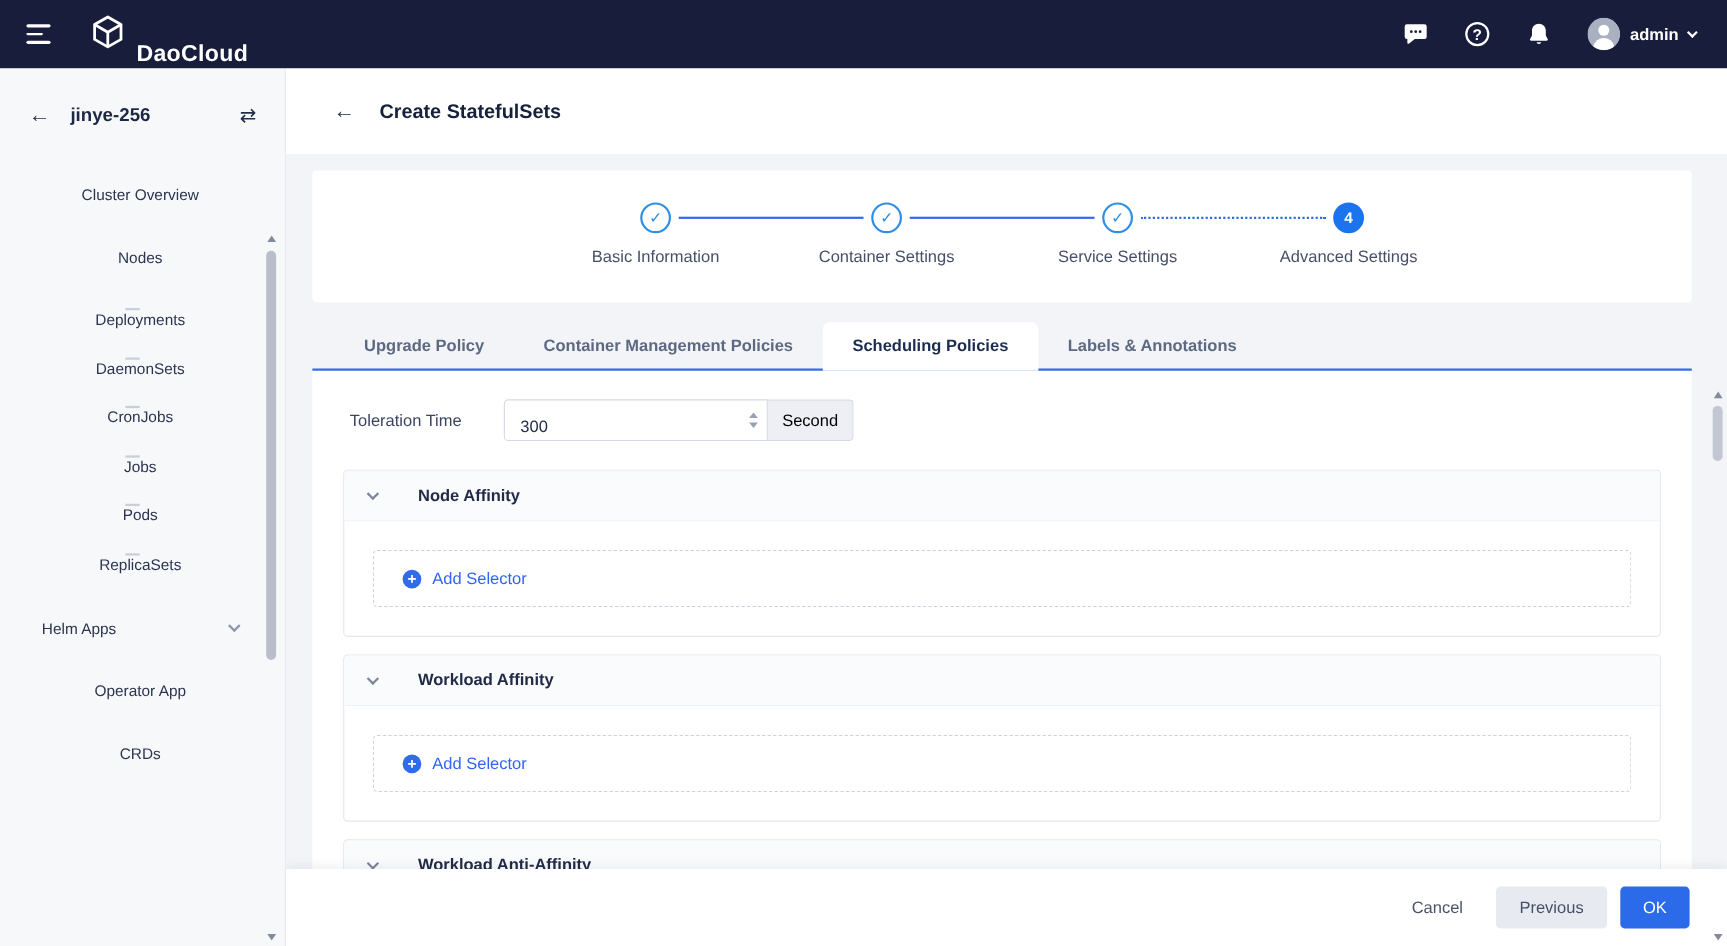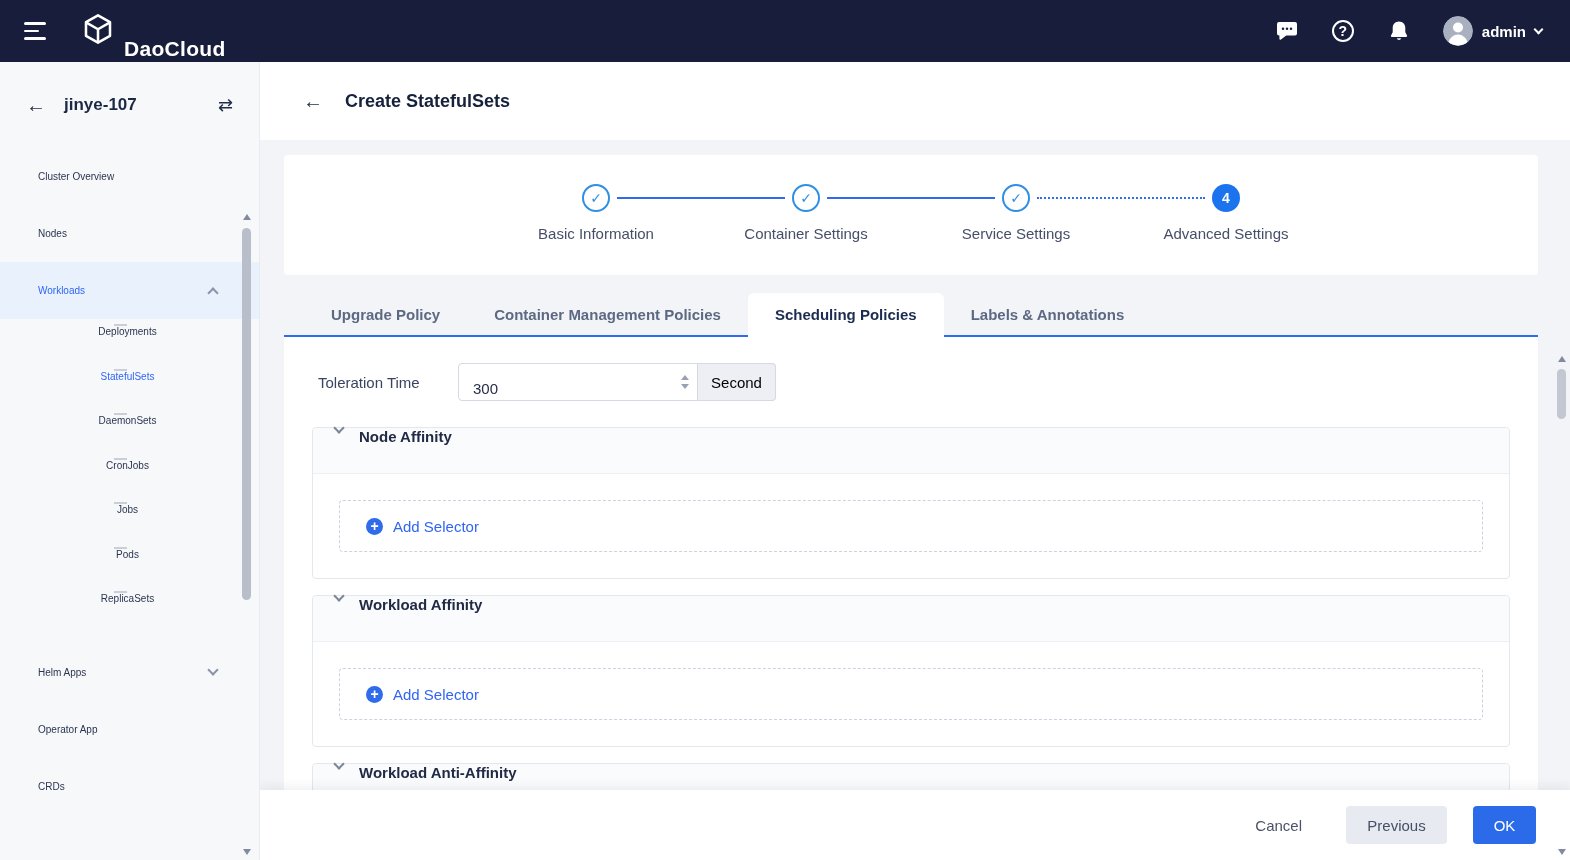--- a/index.html
+++ b/index.html
@@ -27,21 +27,21 @@
 
   
   .layout { display:flex; height:798px; }
 
   
   .sidebar { width:260px; background:#f7f8fa; position:relative; border-right:1px solid #e9ebf1; overflow:hidden; flex:none; }
   .sidebar-head { height:86px; display:flex; align-items:center; padding:0 26px 0 26px; }
   .back-btn { font-size:20px; color:#232d49; font-weight:700; line-height:1; }
   .cluster-name { margin-left:18px; font-size:17px; font-weight:700; color:#1d2944; }
   .switch-btn { margin-left:auto; font-size:18px; color:#232d49; }
-  .nav-item { display:flex; align-items:center; padding:0 42px 0 38px; font-size:10px; color:#2b3550; cursor:pointer; }
+  .nav-item { display:flex; align-items:center; padding:0 42px 0 38px; font-size:14px; color:#2b3550; cursor:pointer;justify-content:center; }
   .nav-item.top { height:57px; }
   .nav-item.sub { height:44.5px;flex-direction:column; }
   .sub-group { padding:5px 0 8px; }
   .nav-item.expanded { background:#e9f1fd; color:#3065f4; }
   .nav-item.current { color:#3065f4; }
   .nav-item .dash { width:13px; height:2px; background:#c9ced9; margin-right:15px; flex:none; }
   .nav-item .nav-caret { margin-left:auto; }
   .nav-label { white-space:nowrap; }
 
   
@@ -86,30 +86,30 @@
   .number-input { position:relative; width:240px; height:38px; flex:none; }
   .number-input input { width:100%; height:100%; border:1px solid #d4d9e2; border-right:1px solid #d4d9e2; border-radius:4px 0 0 4px; padding:12px 30px 0 14px; font-size:15px; color:#262f49; outline:none; background:#fff; font-family:inherit; }
   .spinners { position:absolute; right:9px; top:0; height:100%; display:flex; flex-direction:column; justify-content:center; gap:4px; }
   .sp { width:0; height:0; border-left:4px solid transparent; border-right:4px solid transparent; cursor:pointer; }
   .sp.up { border-bottom:5px solid #98a1b3; }
   .sp.dn { border-top:5px solid #98a1b3; }
   .unit-addon { width:78px; height:38px; background:#edeff4; border:1px solid #d4d9e2; border-left:none; border-radius:0 4px 4px 0; display:flex; align-items:center; justify-content:center; font-size:15px; color:#000000; flex:none; }
 
   .collapse-section { border:1px solid #e3e7ee; border-radius:4px; margin-bottom:16px; background:#fff; }
   .collapse-section:last-child { margin-bottom:0; }
-  .section-head { height:46px; display:flex; align-items:flex-start; padding:0 20px 0 22px; background:#fafbfd; border-bottom:1px solid #eceff4; border-radius:4px 4px 0 0; cursor:pointer; }
+  .section-head { height:46px; display:flex; align-items:center; padding:0 20px 0 22px; background:#fafbfd; border-bottom:1px solid #eceff4; border-radius:4px 4px 0 0; cursor:pointer;gap:21px; }
   .section-head .chev { border-color:#7d8699; margin-right:16px; }
   .section-title { font-size:15px; font-weight:700; color:#222b45; }
   .section-body { padding:26px; }
   .dashed-box { border:1px dashed #ccd2df; border-radius:4px; height:52px; display:flex; align-items:center; padding-left:26px; cursor:pointer; }
   .plus-icon { width:17px; height:17px; border-radius:50%; background:#2f6bea; color:#fff; display:flex; align-items:center; justify-content:center; font-size:14px; font-weight:700; line-height:1; flex:none; }
   .add-label { margin-left:10px; color:#3065f4; font-size:15px; }
 
   
-  .footer { position:absolute; left:0; right:0; bottom:0; height:70px; background:#fff; box-shadow:0 -3px 10px rgba(40,52,80,.08); display:flex; align-items:center; justify-content:flex-end; padding-right:34px; z-index:20;gap:14px; }
+  .footer { position:absolute; left:0; right:0; bottom:0; height:70px; background:#fff; box-shadow:0 -3px 10px rgba(40,52,80,.08); display:flex; align-items:center; justify-content:flex-end; padding-right:34px; z-index:20; }
   .btn-text { font-size:15px; color:#4a5468; margin-right:30px; }
   .btn-secondary { min-width:101px; height:38px; background:#e7eaf1; color:#454f66; border-radius:4px; font-size:15px; margin-right:12px; }
   .btn-primary { min-width:63px; height:38px; background:#2b6ae8; color:#fff; border-radius:4px; font-size:15px; }
 </style>
 </head>
 <body>
 
 <div class="app">
 
   <header class="topbar">
@@ -157,42 +157,34 @@
         <span class="chev down white"></span>
       </span>
     </div>
   </header>
 
   <div class="layout">
 
     <aside class="sidebar">
       <div class="sidebar-head">
         <button class="back-btn">←</button>
-        <span class="cluster-name">jinye-107</span>
+        <span class="cluster-name">jinye-256</span>
         <button class="switch-btn">⇄</button>
       </div>
       <nav class="side-nav">
         <div class="nav-item top">
           <span class="nav-label">Cluster Overview</span>
         </div>
         <div class="nav-item top">
           <span class="nav-label">Nodes</span>
         </div>
-        <div class="nav-item top expanded">
-          <span class="nav-label">Workloads</span>
-          <span class="nav-caret chev up"></span>
-        </div>
         <div class="sub-group">
           <div class="nav-item sub">
             <span class="dash"></span>
             <span class="nav-label">Deployments</span>
-          </div>
-          <div class="nav-item sub current">
-            <span class="dash"></span>
-            <span class="nav-label">StatefulSets</span>
           </div>
           <div class="nav-item sub">
             <span class="dash"></span>
             <span class="nav-label">DaemonSets</span>
           </div>
           <div class="nav-item sub">
             <span class="dash"></span>
             <span class="nav-label">CronJobs</span>
           </div>
           <div class="nav-item sub">

